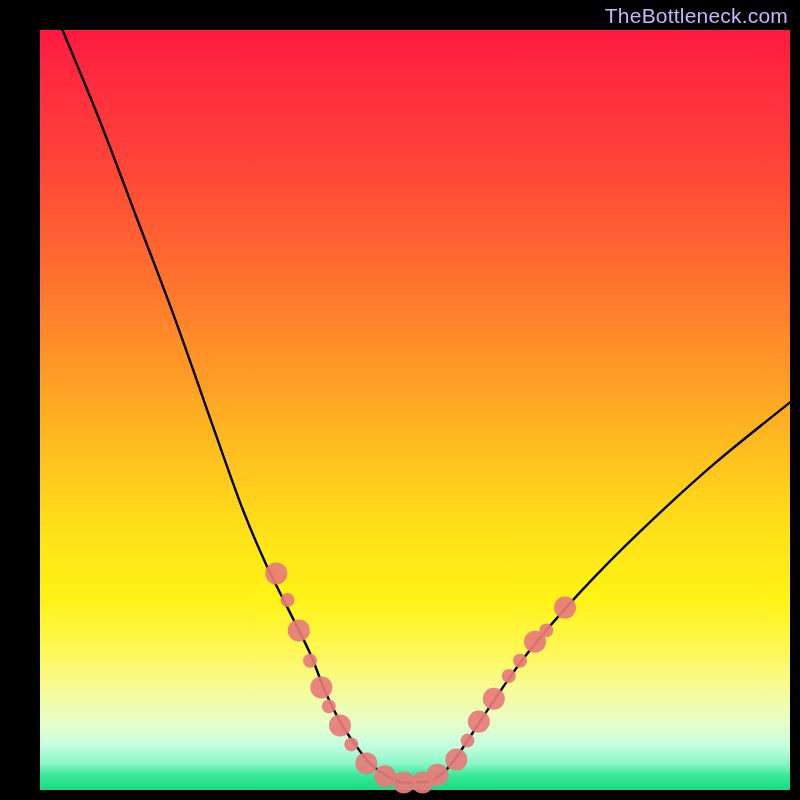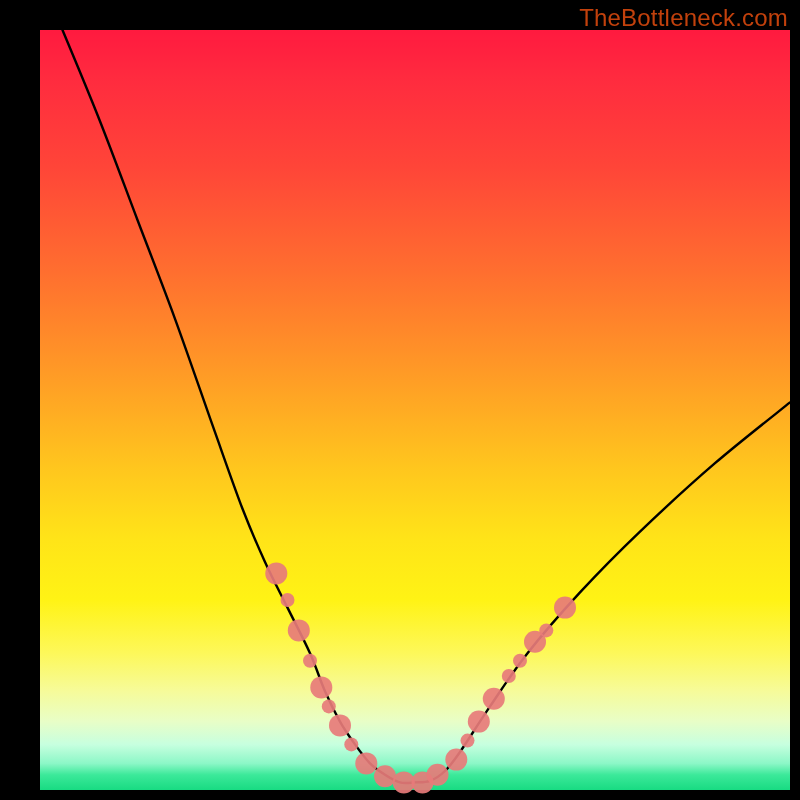--- a/index.html
+++ b/index.html
@@ -48,22 +48,22 @@
       #c7ffdf 94%,
       #8cf7c7 96.5%,
       #3ce99a 98%,
       #18db82 100%
     );
   }
   .watermark {
     position: absolute;
     top: 4px;
     right: 12px;
-    color: #c2410c;
-    font-size: 24px;
+    color: #c4b5fd;
+    font-size: 21px;
     font-weight: 500;
     letter-spacing: 0.2px;
     user-select: none;
   }
   svg.curve {
     position: absolute;
     left: 0;
     top: 0;
     width: 100%;
     height: 100%;

